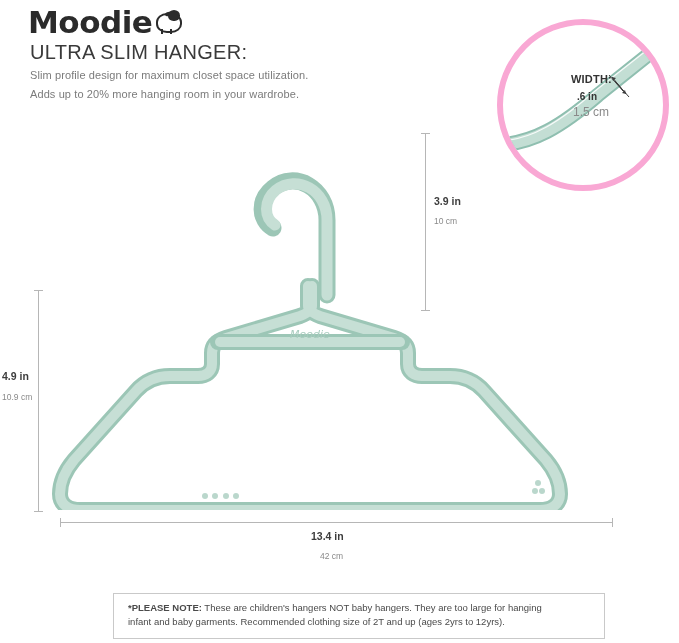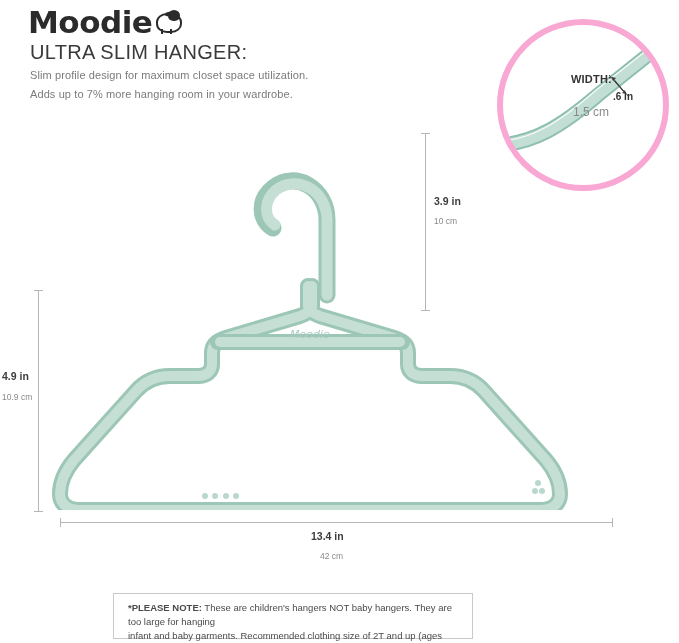--- a/index.html
+++ b/index.html
@@ -127,21 +127,20 @@
     color: #333;
     letter-spacing: 0.2px;
   }
   .detail-value {
     position: absolute;
     left: 74px;
     top: 66px;
     font-size: 10px;
     font-weight: bold;
     color: #333;
-    margin-left: 36px;
   }
   .detail-value-metric {
     position: absolute;
     left: 70px;
     top: 80px;
     font-size: 12px;
     color: #8a8a8a;
   }
 
   
@@ -187,21 +186,21 @@
     color: #8a8a8a;
     white-space: nowrap;
     margin-top: 6px;
   }
 
   
   .note-box {
     position: absolute;
     left: 113px;
     top: 593px;
-    width: 360px;
+    width: 492px;
     height: 46px;
     border: 1px solid #c9c9c9;
     background: #ffffff;
     box-sizing: border-box;
     padding: 7px 10px 0 14px;
   }
   .note-line {
     font-size: 9.5px;
     color: #4a4a4a;
     line-height: 14px;
@@ -221,21 +220,21 @@
       <span class="body"></span>
       <span class="ear"></span>
       <span class="head"></span>
       <span class="leg l1"></span>
       <span class="leg l2"></span>
     </span>
   </div>
 
   <div class="headline">ULTRA SLIM HANGER:</div>
   <div class="subline s1">Slim profile design for maximum closet space utilization.</div>
-  <div class="subline s2">Adds up to 7% more hanging room in your wardrobe.</div>
+  <div class="subline s2">Adds up to 20% more hanging room in your wardrobe.</div>
 
   <div class="detail-circle">
     <svg class="zoom-svg" width="160" height="160" viewBox="0 0 160 160">
 
       <path d="M -10 120 C 30 120 60 100 95 70 L 150 26" fill="none" stroke="#8fbfb0" stroke-width="15" stroke-linecap="round"></path>
       <path d="M -10 120 C 30 120 60 100 95 70 L 150 26" fill="none" stroke="#c3ded4" stroke-width="11" stroke-linecap="round"></path>
       <path d="M -6 116 C 28 116 58 96 92 66 L 148 22" fill="none" stroke="#ffffff" stroke-width="1.2" stroke-linecap="round" opacity="0.85"></path>
 
       <line x1="112" y1="56" x2="126" y2="72" stroke="#3c3c3c" stroke-width="1"></line>
       <line x1="106" y1="50" x2="120" y2="66" stroke="#3c3c3c" stroke-width="1"></line>

